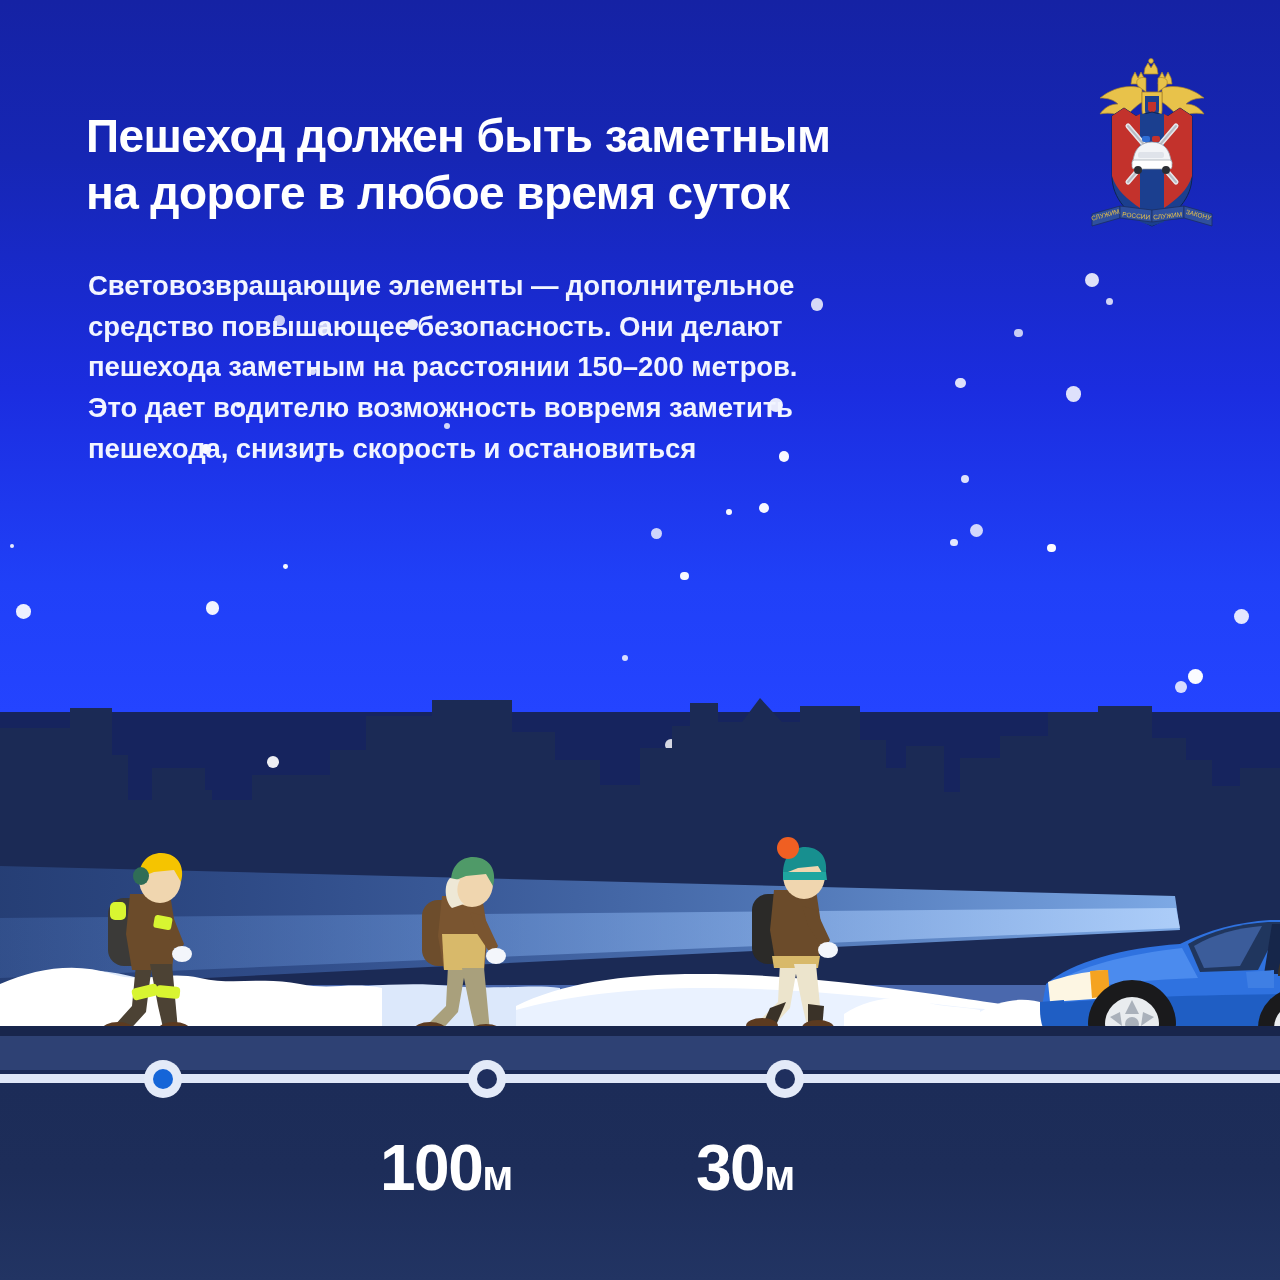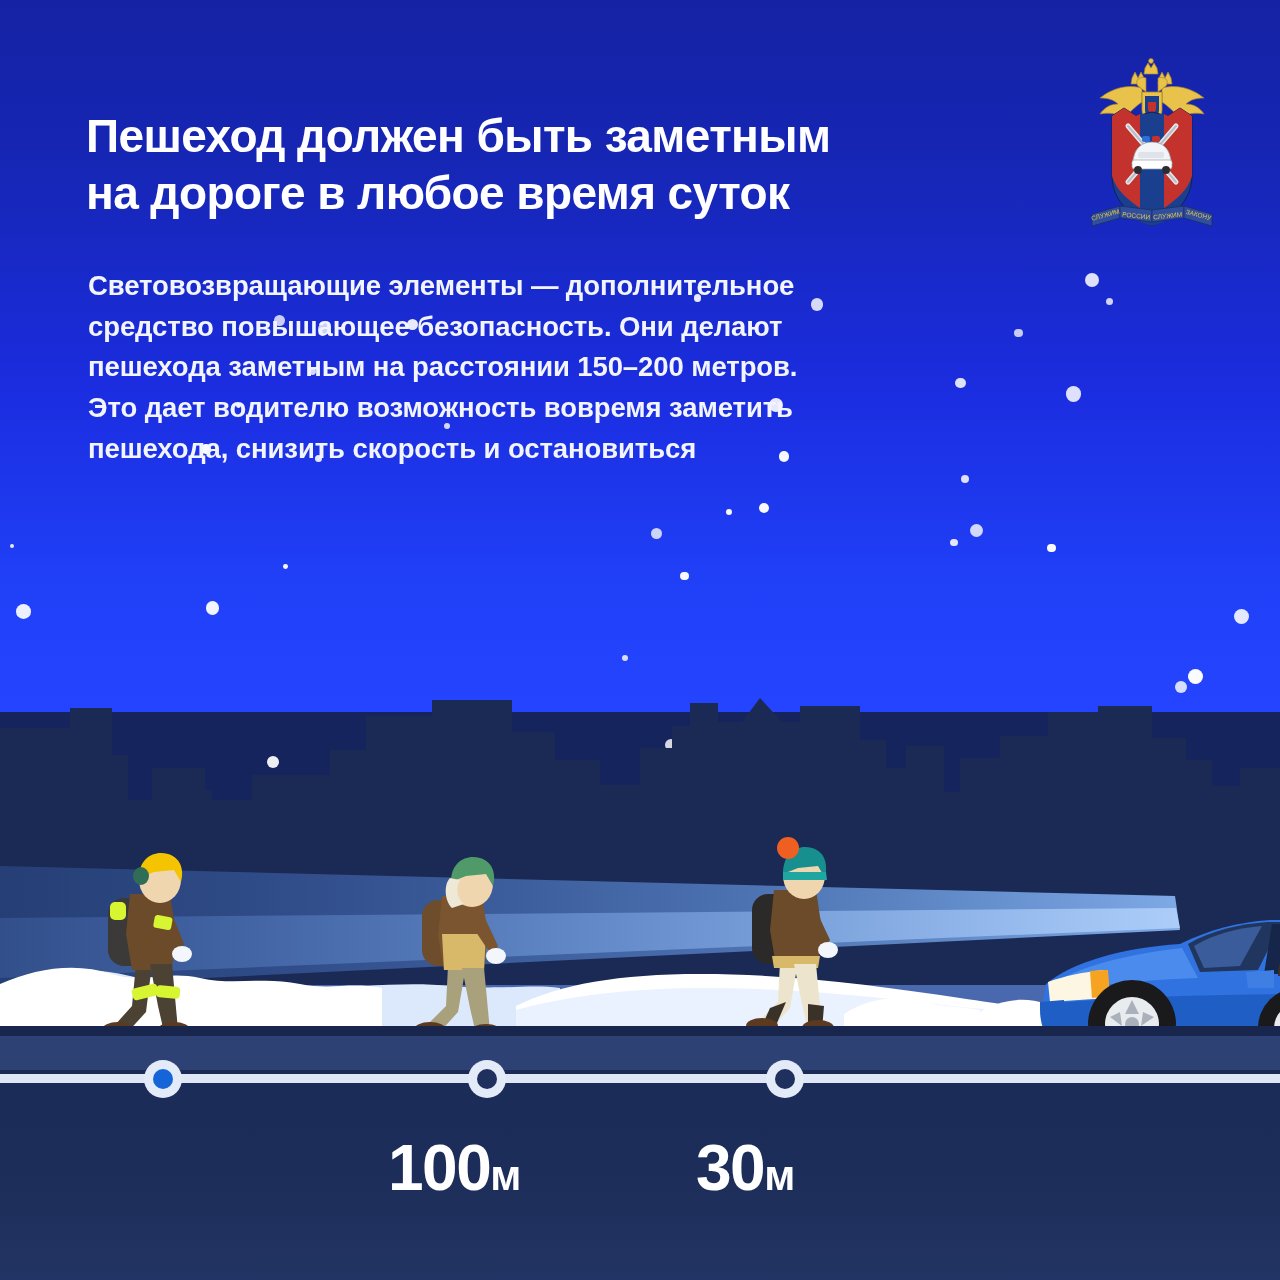--- a/index.html
+++ b/index.html
@@ -313,21 +313,21 @@
   <div class="road-deep"></div>
 
   <div class="timeline-rail"></div>
   <div id="timeline-markers" style="position:absolute;left:0;top:0;width:1280px;height:1280px;pointer-events:none;">
       <div class="tl-marker" style="left: 144px;">
         <div class="core" style="background: rgb(21, 101, 216);"></div>
       </div>
       <div class="tl-marker" style="left: 468px;">
         <div class="core" style="background: rgb(31, 47, 94);"></div>
       </div>
-      <div class="tl-label" style="left: 388px;"><span>100</span><span class="unit">м</span></div>
+      <div class="tl-label" style="left: 380px;"><span>100</span><span class="unit">м</span></div>
       <div class="tl-marker" style="left: 766px;">
         <div class="core" style="background: rgb(31, 47, 94);"></div>
       </div>
       <div class="tl-label" style="left: 696px;"><span>30</span><span class="unit">м</span></div>
     </div>
 
   <div class="headline">Пешеход должен быть заметным
 на дороге в любое время суток</div>
   <div class="bodytext">Световозвращающие элементы — дополнительное
 средство повышающее безопасность. Они делают

